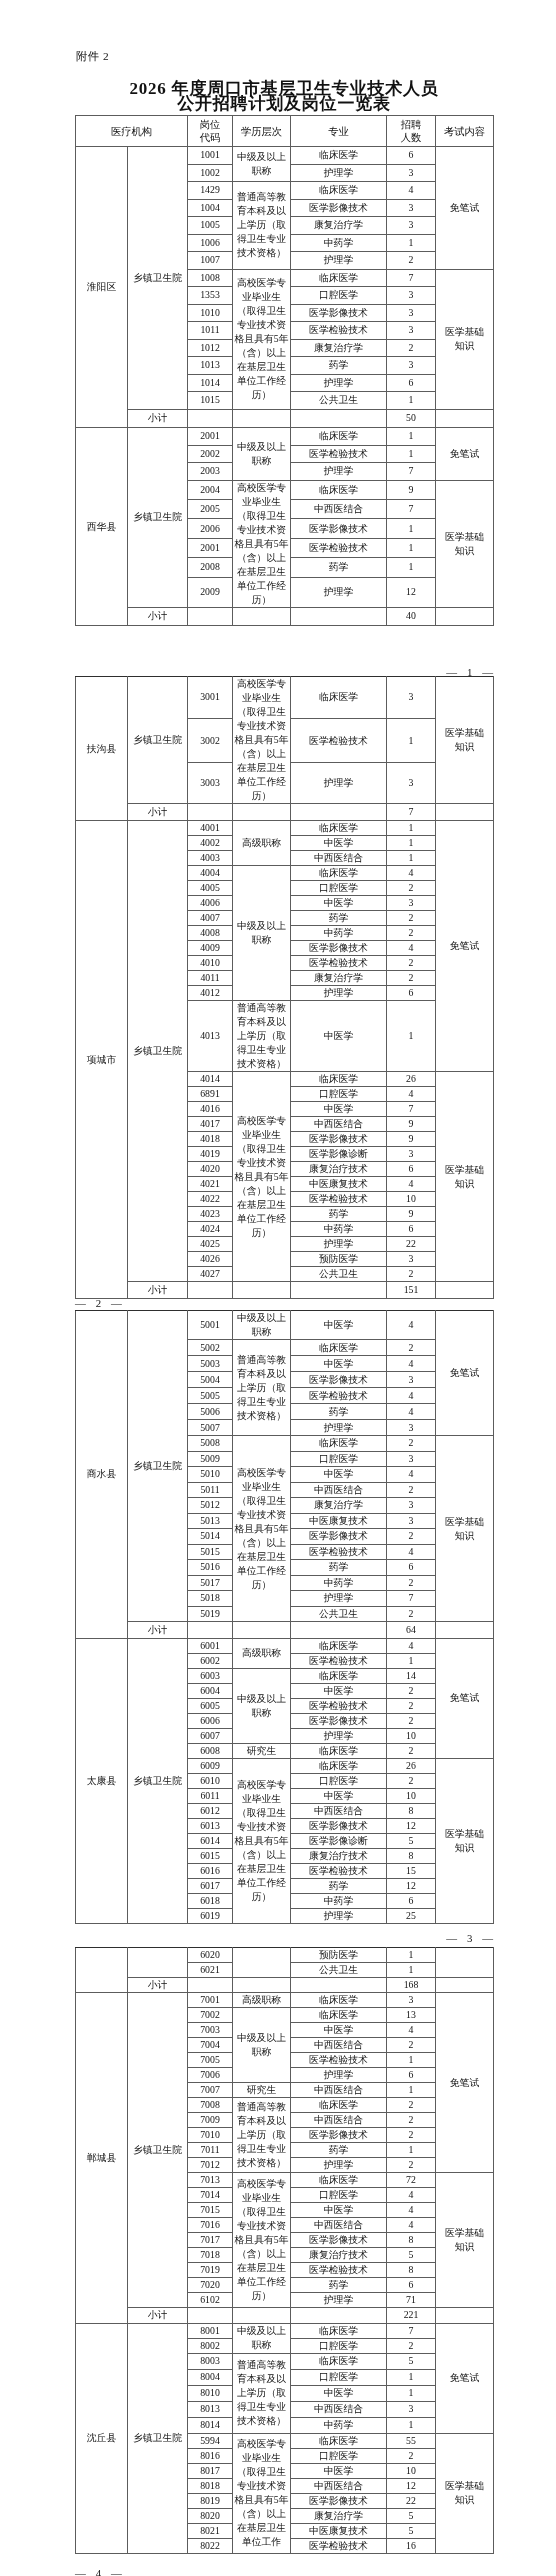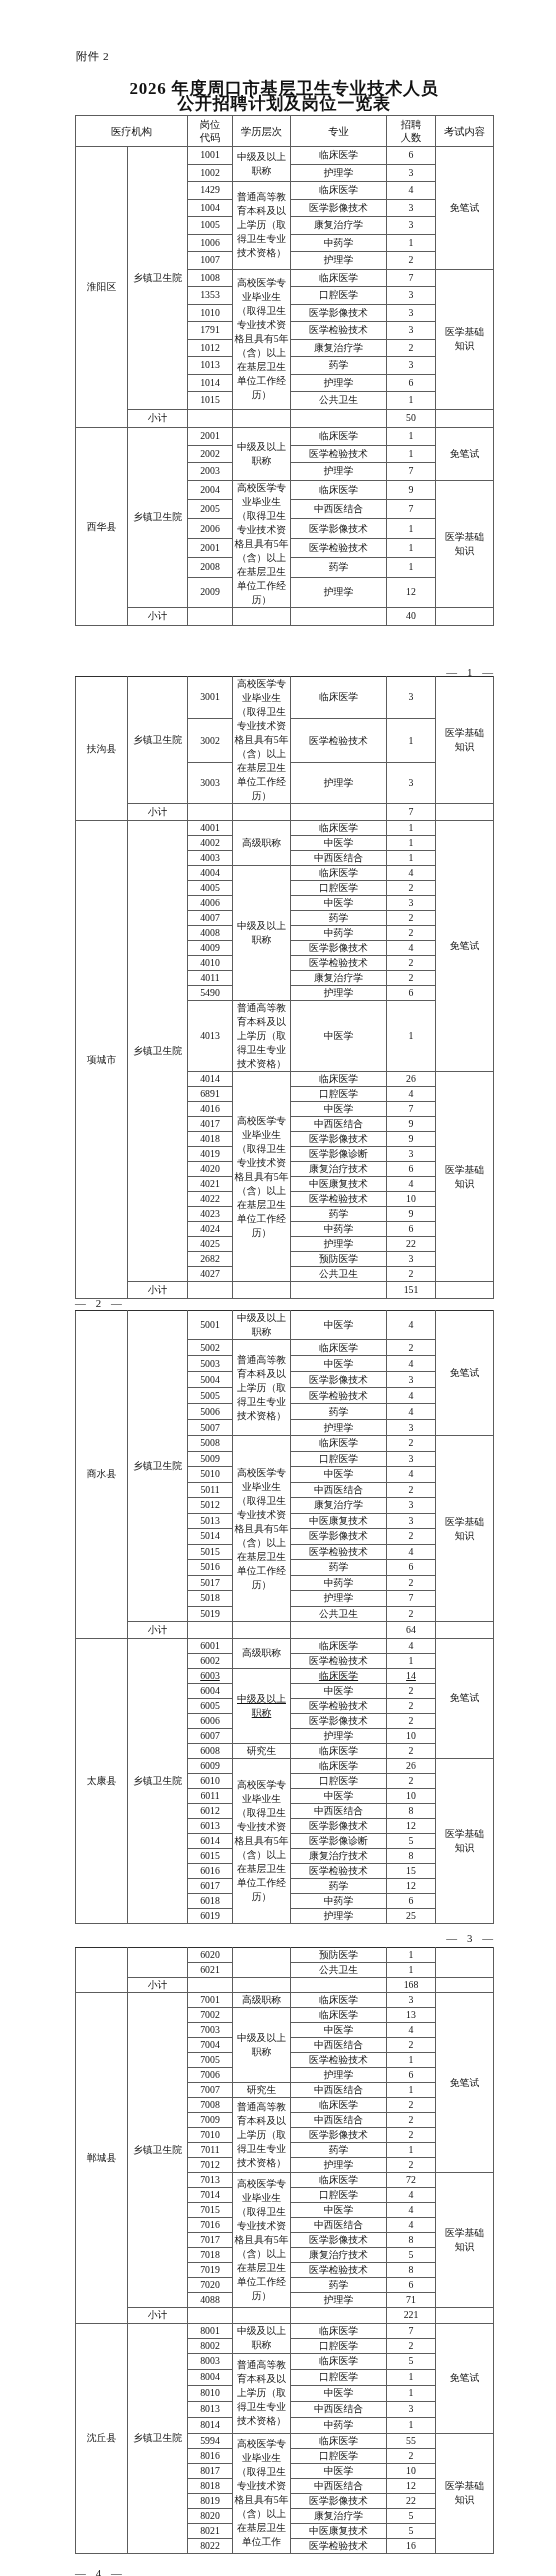--- a/index.html
+++ b/index.html
@@ -106,21 +106,21 @@
           <td>1353</td>
           <td>口腔医学</td>
           <td>3</td>
         </tr>
         <tr style="height: 17.5px;">
           <td>1010</td>
           <td>医学影像技术</td>
           <td>3</td>
         </tr>
         <tr style="height: 17.5px;">
-          <td>1791</td>
+          <td>1011</td>
           <td>医学检验技术</td>
           <td>3</td>
         </tr>
         <tr style="height: 17.5px;">
           <td>1012</td>
           <td>康复治疗学</td>
           <td>2</td>
         </tr>
         <tr style="height: 17.5px;">
           <td>1013</td>
@@ -298,21 +298,21 @@
           <td>4010</td>
           <td>医学检验技术</td>
           <td>2</td>
         </tr>
         <tr style="height: 14.4px;">
           <td>4011</td>
           <td>康复治疗学</td>
           <td>2</td>
         </tr>
         <tr style="height: 14.4px;">
-          <td>5490</td>
+          <td>4012</td>
           <td>护理学</td>
           <td>6</td>
         </tr>
         <tr style="height: 66px;">
           <td>4013</td>
           <td class="lvl">普通高等教育本科及以上学历（取得卫生专业技术资格）</td>
           <td>中医学</td>
           <td>1</td>
         </tr>
         <tr style="height: 15px;">
@@ -371,21 +371,21 @@
           <td>4024</td>
           <td>中药学</td>
           <td>6</td>
         </tr>
         <tr style="height: 15px;">
           <td>4025</td>
           <td>护理学</td>
           <td>22</td>
         </tr>
         <tr style="height: 15px;">
-          <td>2682</td>
+          <td>4026</td>
           <td>预防医学</td>
           <td>3</td>
         </tr>
         <tr style="height: 15px;">
           <td>4027</td>
           <td>公共卫生</td>
           <td>2</td>
         </tr>
         <tr style="height: 17px;">
           <td>小计</td>
@@ -525,21 +525,21 @@
           <td rowspan="2" class="lvl">高级职称</td>
           <td>临床医学</td>
           <td>4</td>
           <td rowspan="8" class="exam">免笔试</td>
         </tr>
         <tr style="height: 14.4px;">
           <td>6002</td>
           <td>医学检验技术</td>
           <td>1</td>
         </tr>
-        <tr style="height: 14.4px; text-decoration: underline;">
+        <tr style="height: 14.4px;">
           <td>6003</td>
           <td rowspan="5" class="lvl">中级及以上职称</td>
           <td>临床医学</td>
           <td>14</td>
         </tr>
         <tr style="height: 14.4px;">
           <td>6004</td>
           <td>中医学</td>
           <td>2</td>
         </tr>
@@ -759,21 +759,21 @@
           <td>7019</td>
           <td>医学检验技术</td>
           <td>8</td>
         </tr>
         <tr style="height: 13.4px;">
           <td>7020</td>
           <td>药学</td>
           <td>6</td>
         </tr>
         <tr style="height: 13.4px;">
-          <td>4088</td>
+          <td>6102</td>
           <td>护理学</td>
           <td>71</td>
         </tr>
         <tr style="height: 15.5px;">
           <td>小计</td>
           <td></td>
           <td></td>
           <td></td>
           <td>221</td>
           <td></td>

